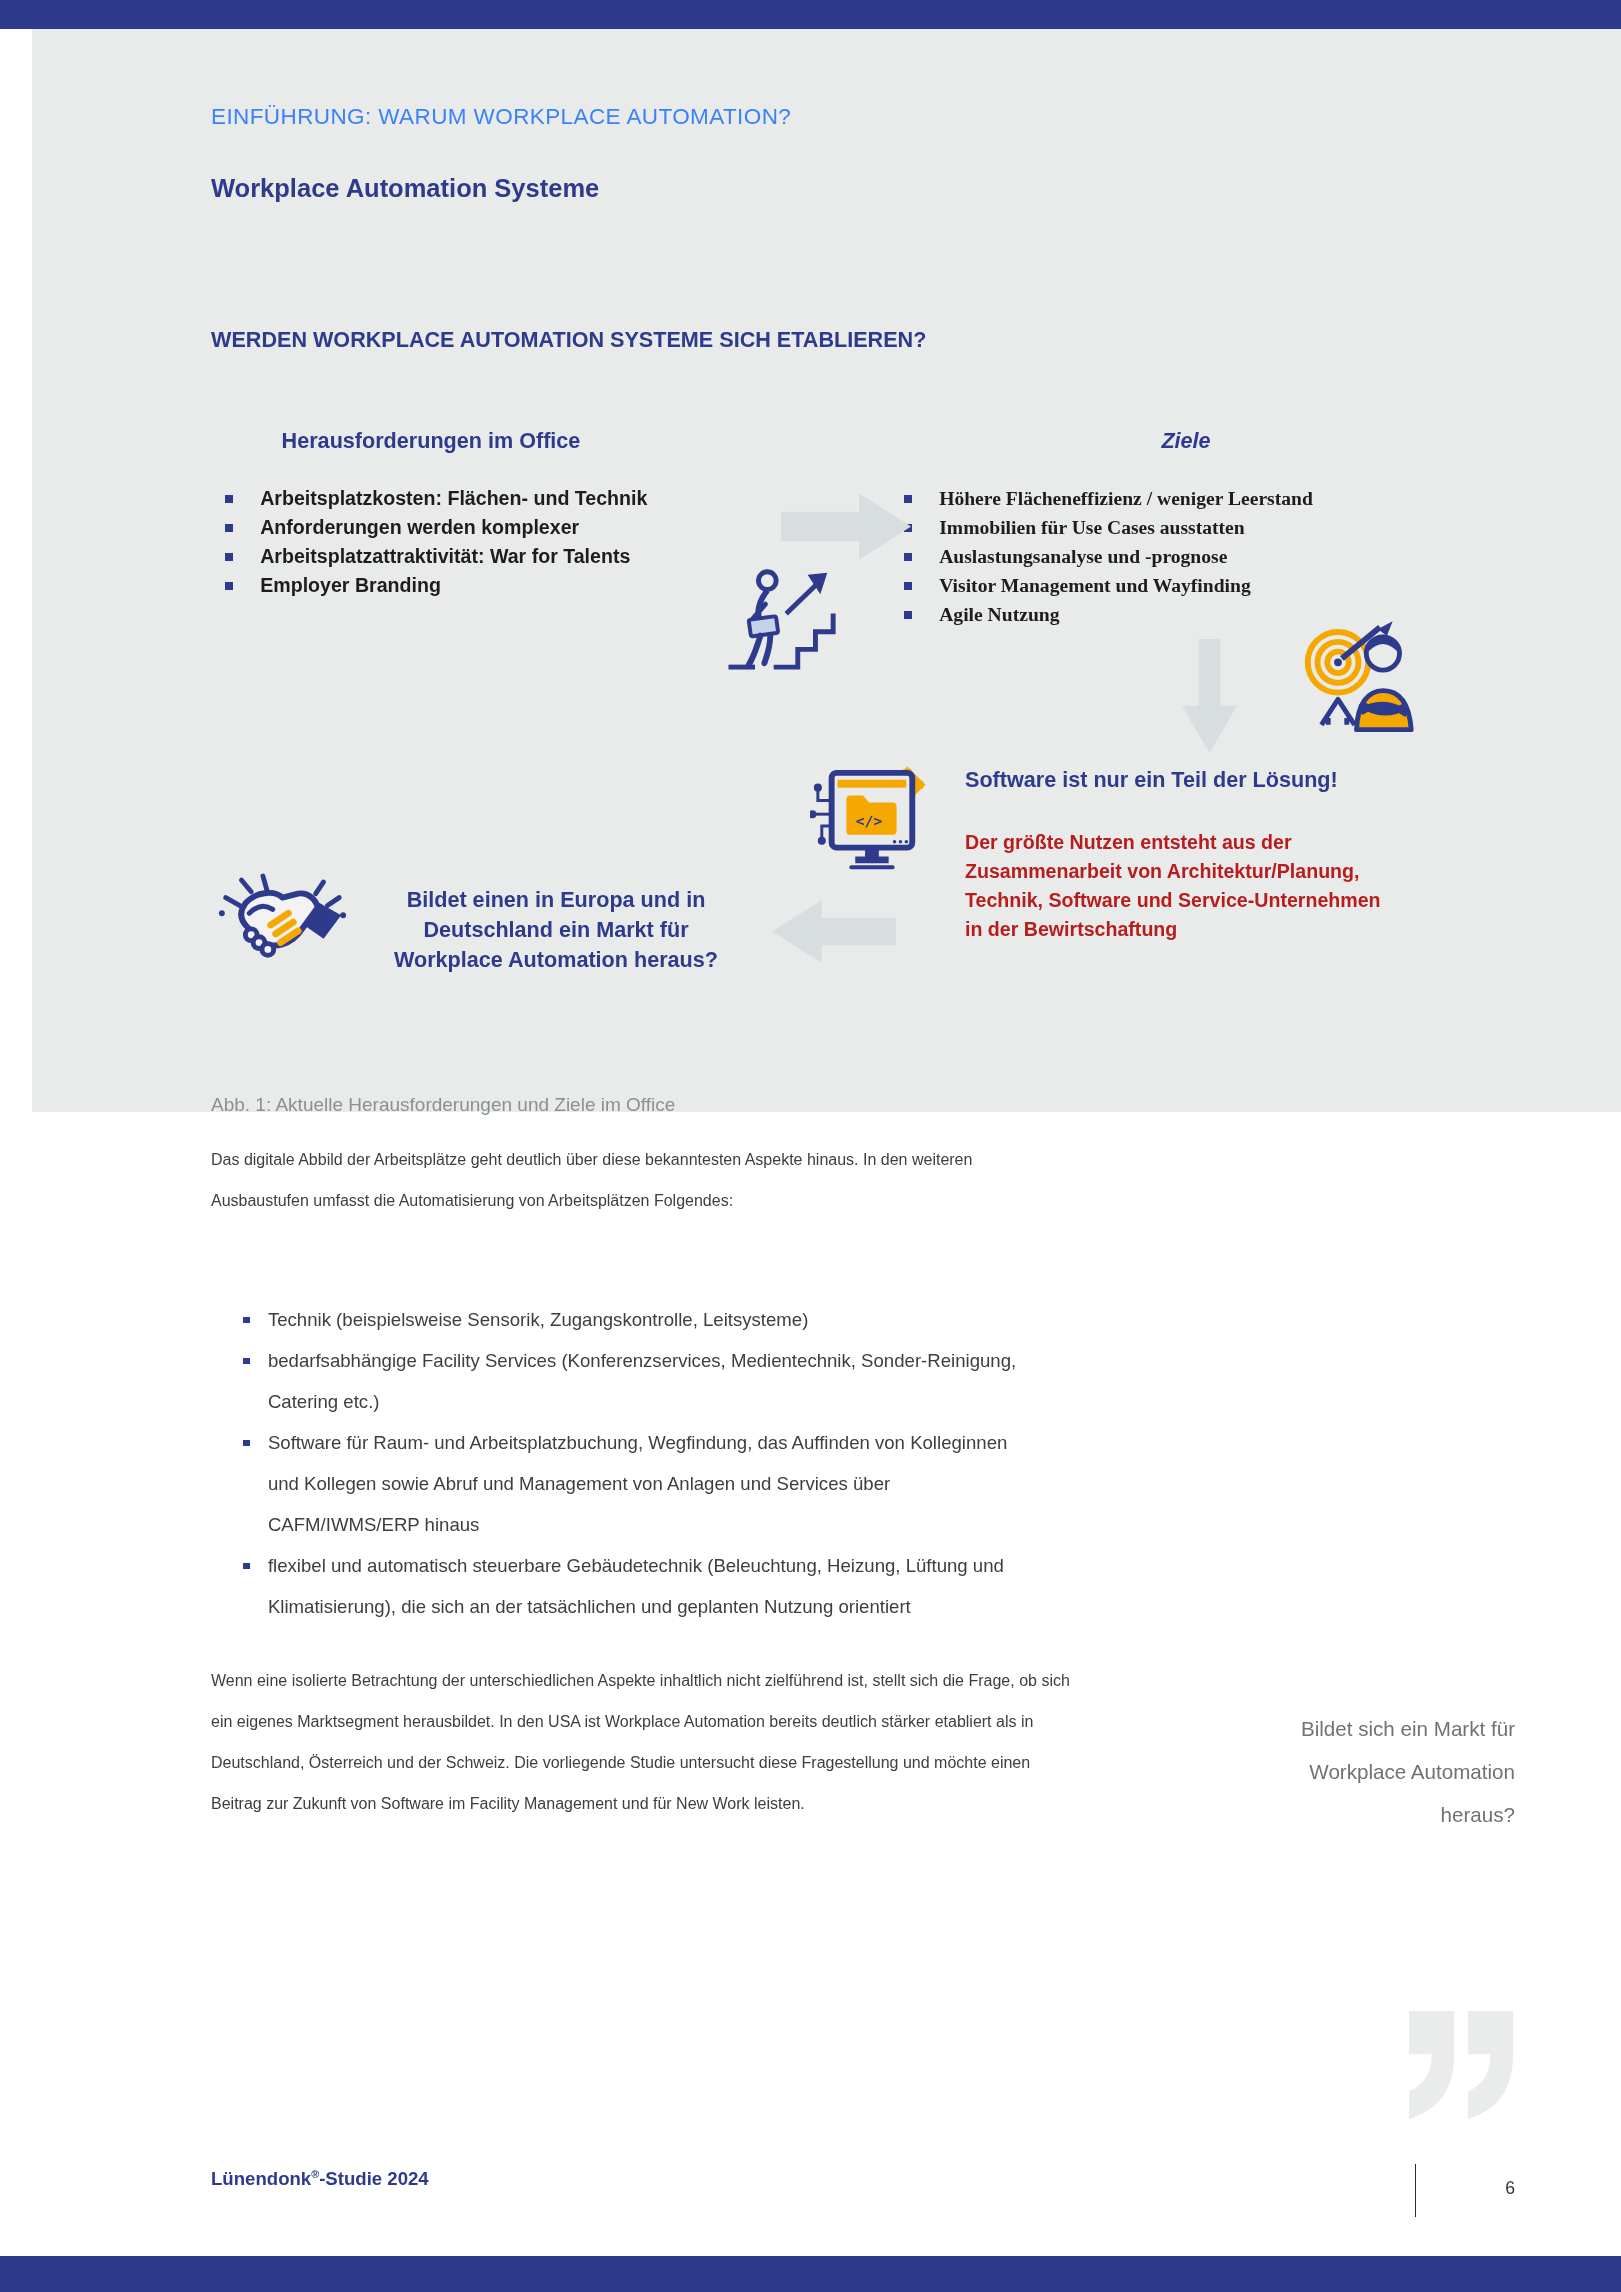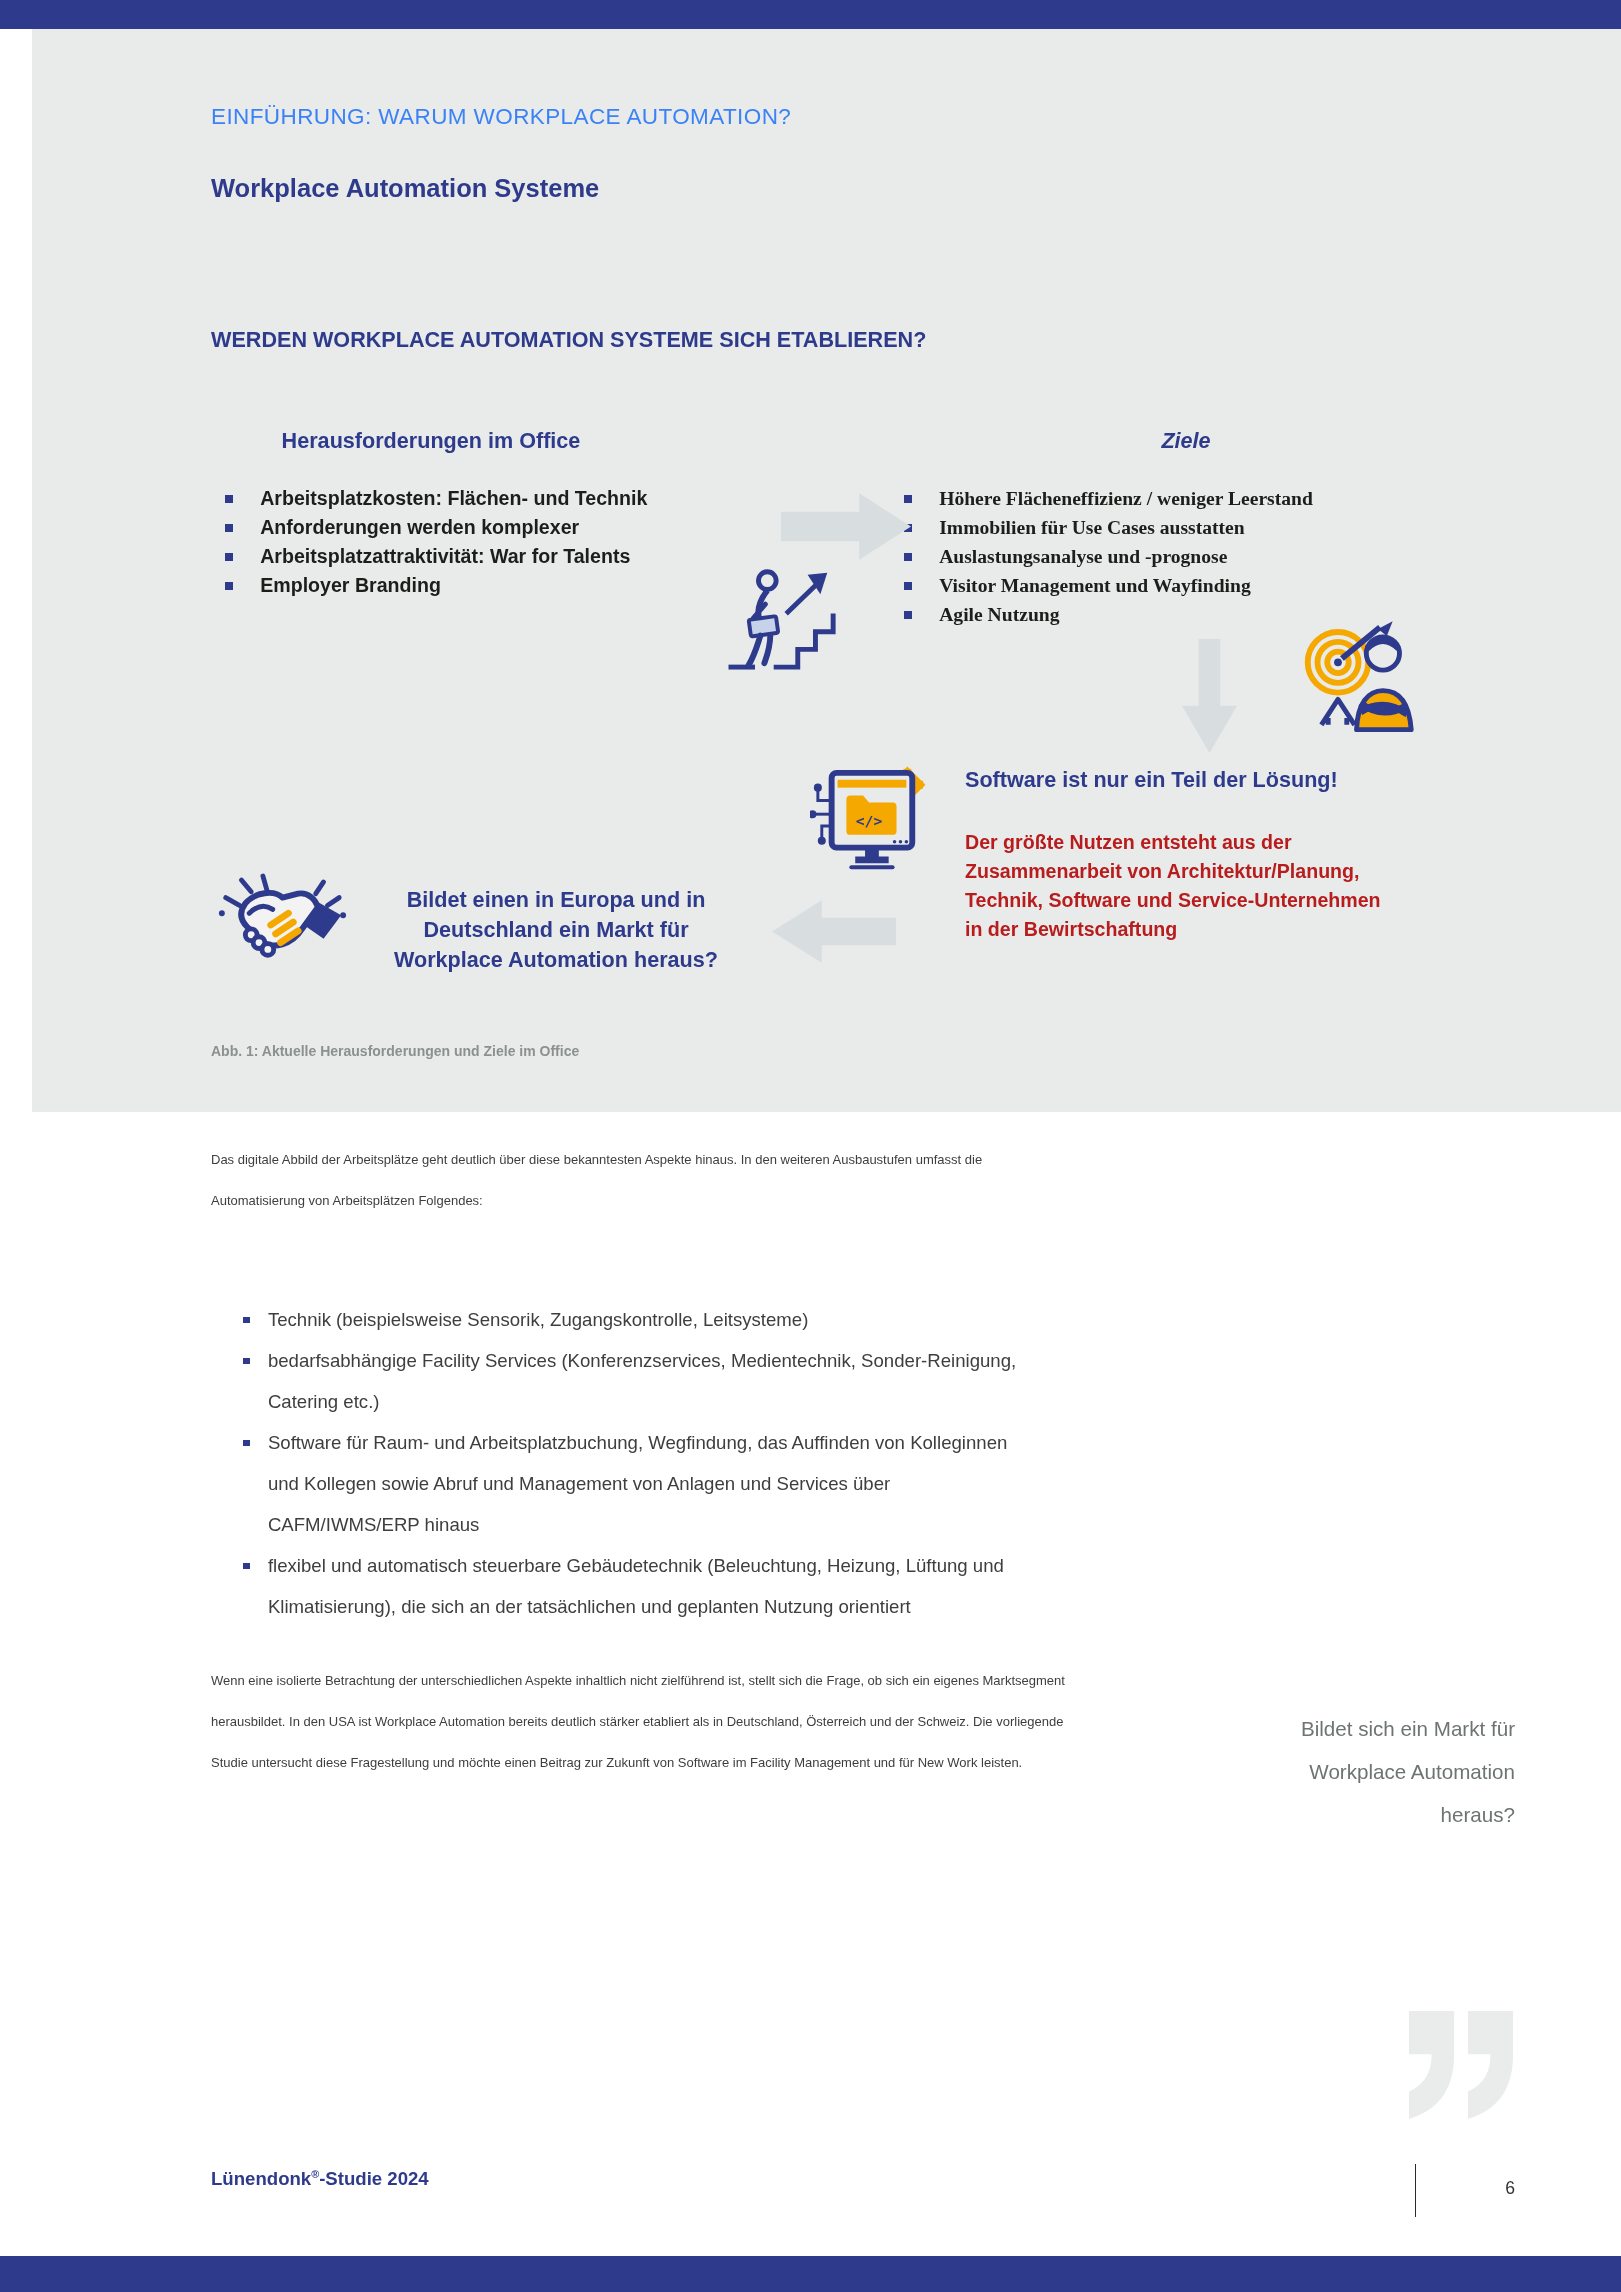--- a/index.html
+++ b/index.html
@@ -28,23 +28,23 @@
   .fig-list-left{left:225px;top:484px;width:427px;}
   .fig-list-right{left:904px;top:484px;width:510px;font-family:Liberation Serif, serif;}
   .fig-li{display:flex;align-items:flex-start;}
   .fig-li .sq{flex:0 0 auto;width:7.8px;height:7.8px;background:#2e3a8c;margin:10.8px 0 0 0;}
   .fig-li .txt{margin-left:27.4px;font-size:19.6px;line-height:29px;font-weight:700;color:#1d1d1b;}
   
   .sw-title{left:965px;top:767px;width:431px;font-size:21.6px;font-weight:700;color:#2e3a8c;}
   .sw-body{left:965px;top:828px;width:423px;font-size:19.6px;line-height:29px;font-weight:700;color:#b91c1c;}
   
   .market-q{left:377px;top:885px;width:358px;font-size:21.6px;line-height:30px;font-weight:700;color:#2e3a8c;text-align:center;}
-  .fig-caption{left:211px;top:1043px;font-size:14px;color:#8b9090;font-weight:bold;}
-  
-  .para{color:#3e3e3d;font-size:13px;line-height:41px;}
+  .fig-caption{left:211px;top:1094px;font-size:19px;color:#8b9090;}
+  
+  .para{color:#3e3e3d;font-size:16px;line-height:41px;}
   .para1{left:211px;top:1139px;width:823px;}
   .para2{left:211px;top:1660px;width:863px;}
   .body-list{left:243px;top:1299px;width:784px;display:flex;flex-direction:column;}
   .body-li{display:flex;align-items:flex-start;}
   .body-li .sq{flex:0 0 auto;width:6.9px;height:6.9px;background:#2e3a8c;margin-top:17.6px;}
   .body-li .txt{margin-left:18px;width:753px;font-size:18.6px;line-height:41px;color:#3e3e3d;}
   .pull-quote{left:1231px;top:1707px;width:284px;font-size:20.6px;line-height:43px;color:#6e7373;text-align:right;}
   
   .footer-study{left:211px;top:2168px;font-size:18.6px;font-weight:700;color:#2e3a8c;}
   .footer-study sup{font-size:10.8px;}

